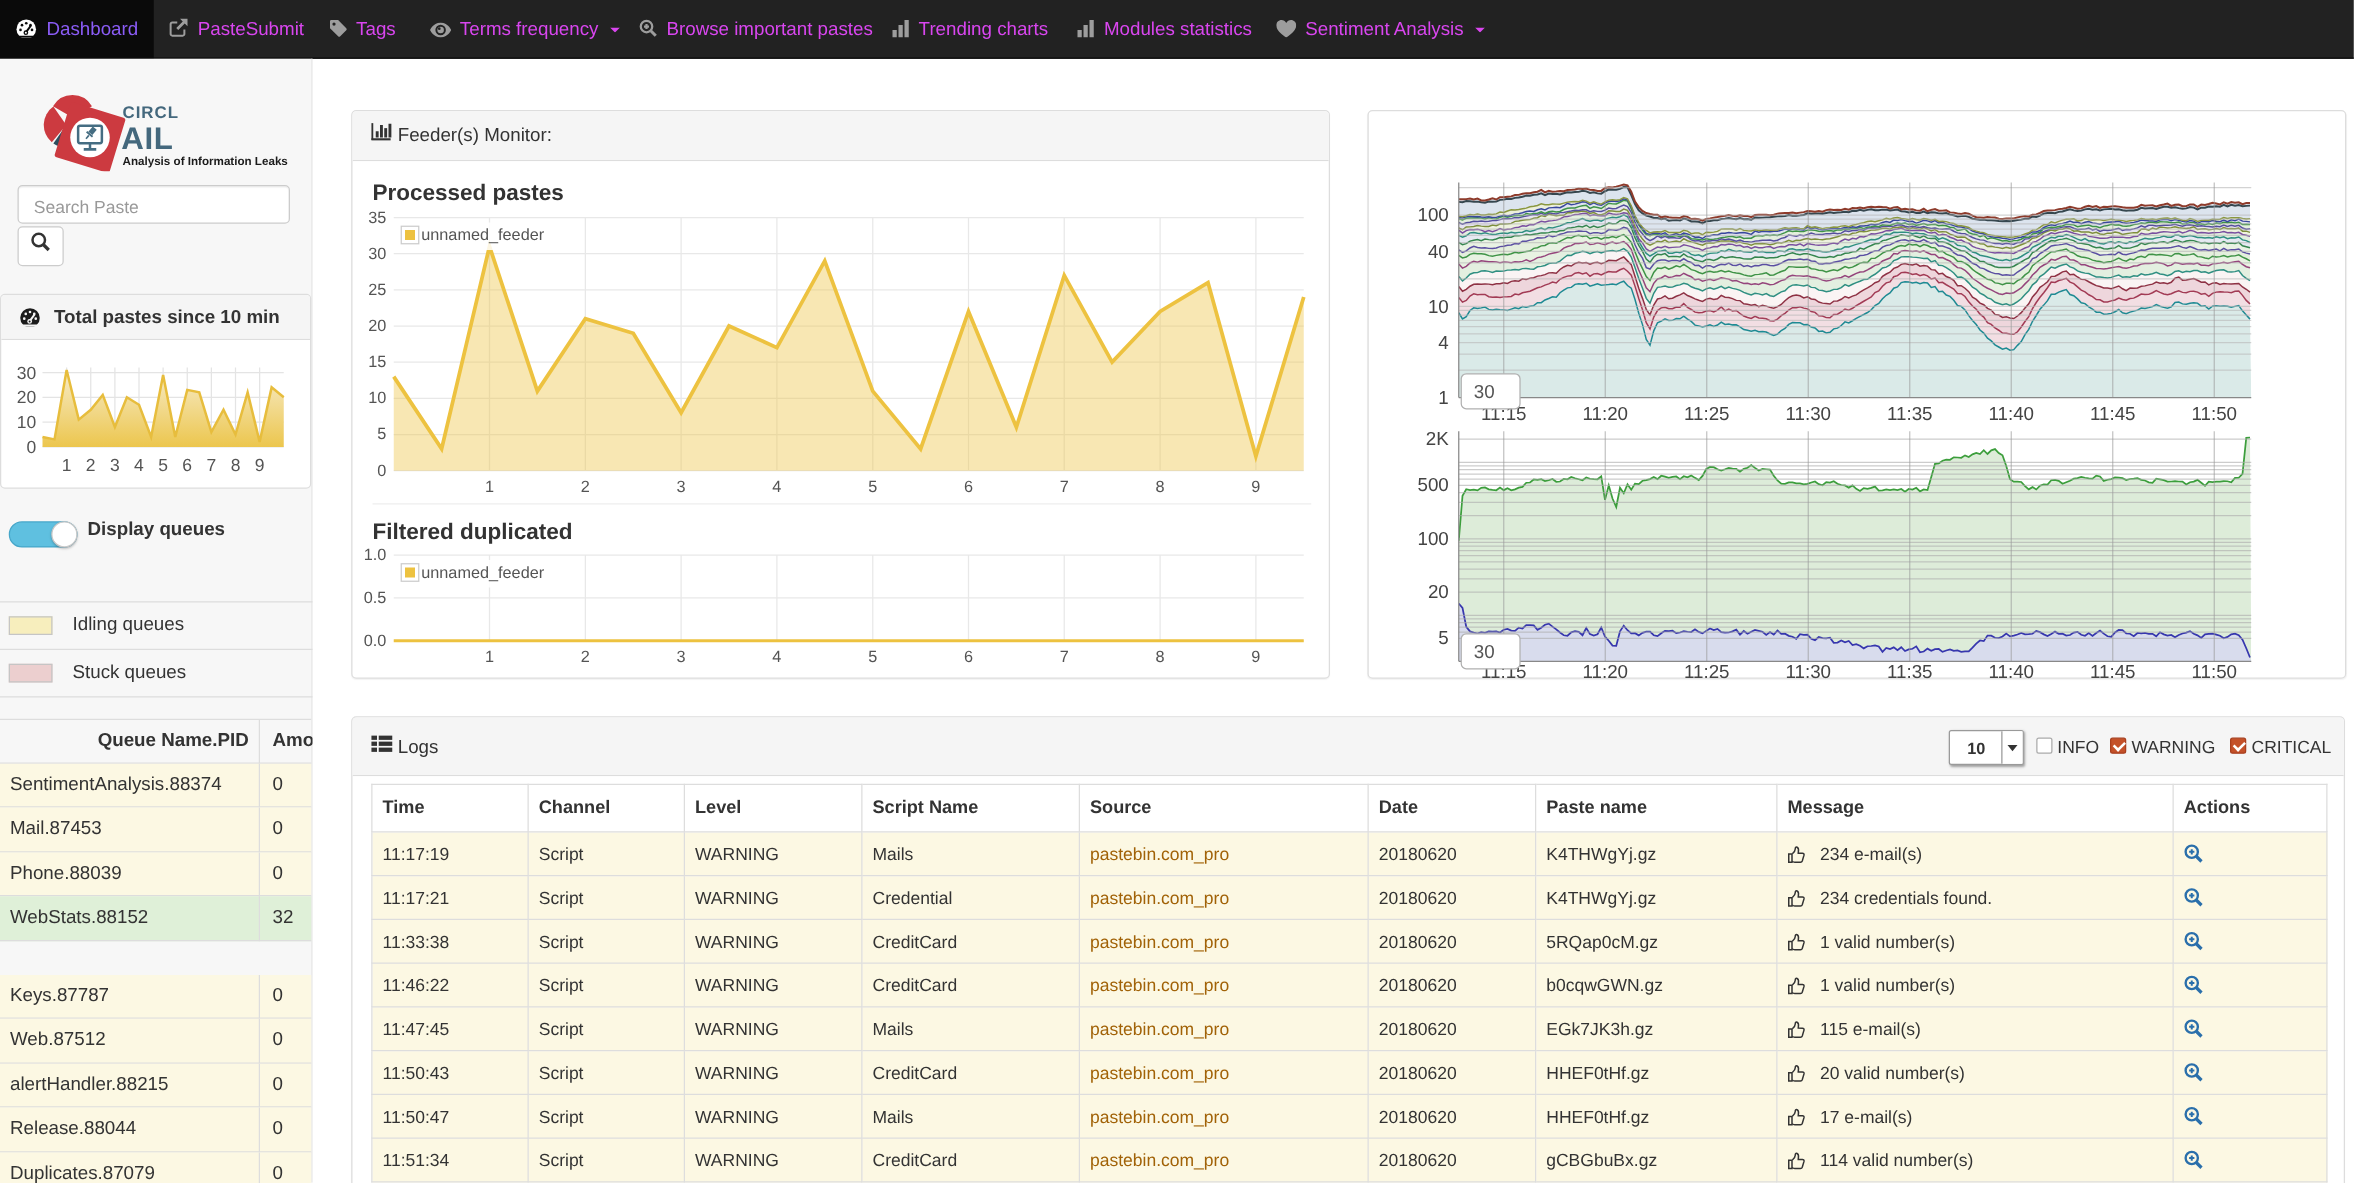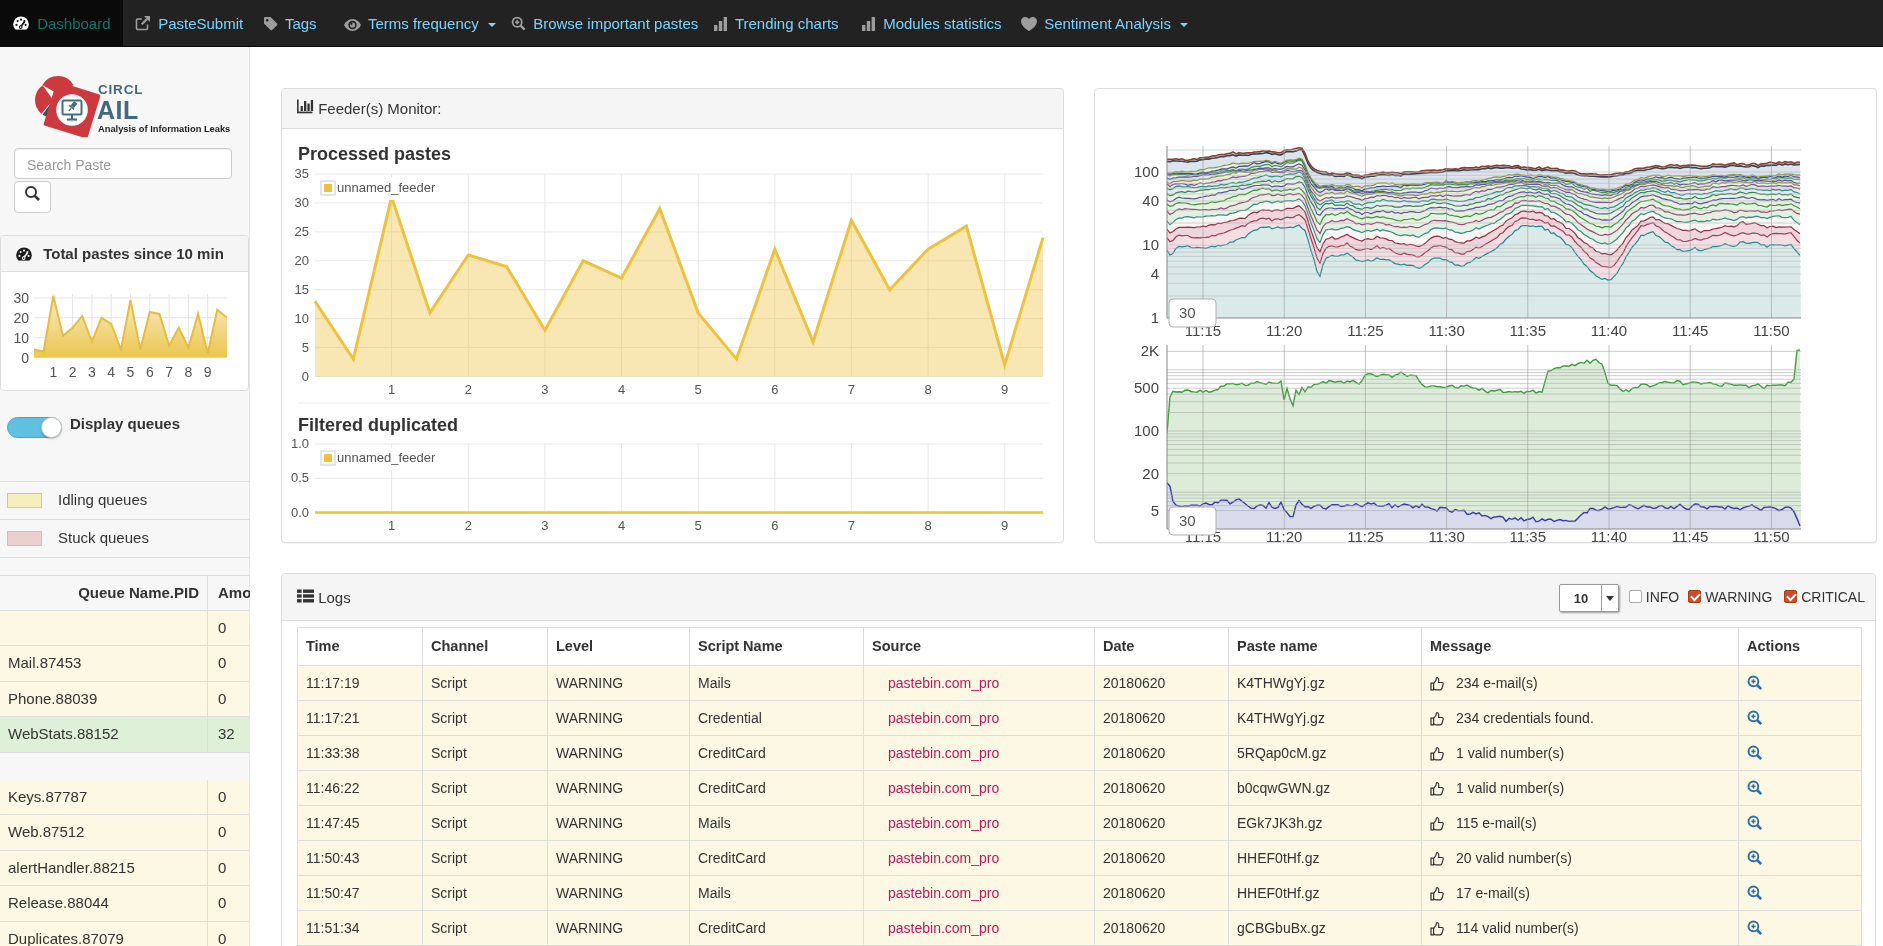--- a/index.html
+++ b/index.html
@@ -1,22 +1,22 @@
 <!DOCTYPE html>
 <html><head>
 <meta charset="utf-8">
 <title>Analysis Information Leak framework Dashboard</title>
 <style>
 * { margin:0; padding:0; box-sizing:border-box; }
 html,body { width:1883px; height:946px; overflow:hidden; font-family:"Liberation Sans",sans-serif; font-size:14px; color:#333; background:#fff; }
 
 #nav { position:absolute; left:0; top:0; width:1883px; height:47px; background:#222; border-bottom:1px solid #080808; }
-#nav .item { position:absolute; top:0; height:47px; line-height:47px; color:#7dd3fc; font-size:15px; white-space:nowrap; }
+#nav .item { position:absolute; top:0; height:47px; line-height:47px; color:#d946ef; font-size:15px; white-space:nowrap; }
 #nav .item svg { vertical-align:-2px; margin-right:3px; }
-#nav .active { background:#0a0a0a; color:#0f766e; }
+#nav .active { background:#0a0a0a; color:#8b5cf6; }
 .caret { display:inline-block; width:0; height:0; margin-left:5px; vertical-align:2px; border-top:4px dashed; border-right:4px solid transparent; border-left:4px solid transparent; }
 
 #sidebar { position:absolute; left:0; top:47px; width:250px; height:899px; background:#f7f7f7; border-right:1px solid #e7e7e7; }
 #searchbox { position:absolute; left:14px; top:101px; width:218px; height:31px; border:1px solid #ccc; border-radius:4px; background:#fff; color:#999; font-size:14px; line-height:32px; padding-left:12px; box-shadow:inset 0 1px 1px rgba(0,0,0,.075); }
 #searchbtn { position:absolute; left:14px; top:134px; width:37px; height:32px; border:1px solid #ccc; border-radius:4px; background:#fff; text-align:center; line-height:30px; }
 #sparkpanel { position:absolute; left:0px; top:188px; width:249px; height:156px; background:#fff; border:1px solid #ddd; border-radius:4px; }
 #sparkpanel .phead { height:36px; background:#f5f5f5; border-bottom:1px solid #ddd; border-radius:3px 3px 0 0; font-size:15px; color:#333; line-height:36px; padding-left:14px;font-weight:bold; }
 .phead svg { vertical-align:-3px; margin-right:6px; }
 
 #togglerow { position:absolute; left:0; top:363px; width:250px; height:33px;padding-left:20px; }
@@ -49,21 +49,21 @@
 #logsel .arr:after { content:""; position:absolute; left:4px; top:11px; border-top:5px solid #333; border-left:4px solid transparent; border-right:4px solid transparent; }
 .cb { display:inline-block; width:13px; height:13px; border-radius:2px; vertical-align:-1px; margin:0 4px 0 5px; }
 .cb.off { background:#fff; border:1px solid #aaa; }
 .cb.on  { background:#c45129; border:1px solid #a83f1e; position:relative; }
 .cb.on:after { content:""; position:absolute; left:2px; top:2px; width:7px; height:4px; border-left:2px solid #fff; border-bottom:2px solid #fff; transform:rotate(-45deg); }
 
 #logtable { position:absolute; left:15px; top:53px; width:1564px; border-collapse:collapse; table-layout:fixed; font-size:14px; }
 #logtable th { border:1px solid #ddd; text-align:left; padding:8px 8px; font-size:14.5px; background:#fff; line-height:21px; }
 #logtable td { border:1px solid #ddd; text-align:left; padding:7px 8px; line-height:20px; } #logtable td svg { vertical-align:-3px; }
 #logtable tr.w td { background:#fcf8e3; }
-#logtable a { color:#be185d; text-decoration:none;margin-left:16px; }
+#logtable a { color:#a16207; text-decoration:none; }
 .thumb { margin-right:10px; }
 </style>
 </head>
 <body>
 
 <div id="nav">
   <div class="item active" style="left:0;padding:0 12px 0 12px;"><svg width="18" height="16" viewBox="0 0 18 16">
         <circle cx="9" cy="9.3" r="7.8" fill="#fff"></circle>
 <rect x="0" y="14.6" width="18" height="1.6" fill="#0a0a0a"></rect>
 <circle cx="4.4" cy="9.9" r="1.05" fill="#0a0a0a"></circle>
@@ -205,20 +205,21 @@
   <div class="legendrow" style="top:472px;height:39px;border-bottom:1px solid #ddd;">
       <div class="sw" style="background:#eccfcf;"></div>
       <span>Stuck queues</span>
     </div>
   <div id="queuetable">
     <div class="hrow" style="position:relative;text-align:right;">
         <div class="c1">Queue Name.PID</div>
         <div class="c2" style="width:43px;overflow:hidden;white-space:nowrap;">Amount</div>
       </div>
     <div class="row wbg" style="position:relative;">
+        <div class="c1">SentimentAnalysis.88374</div>
         <div class="c2">0</div>
       </div>
 <div class="row wbg" style="position:relative;">
         <div class="c1">Mail.87453</div>
         <div class="c2">0</div>
       </div>
 <div class="row wbg" style="position:relative;">
         <div class="c1">Phone.88039</div>
         <div class="c2">0</div>
       </div>

